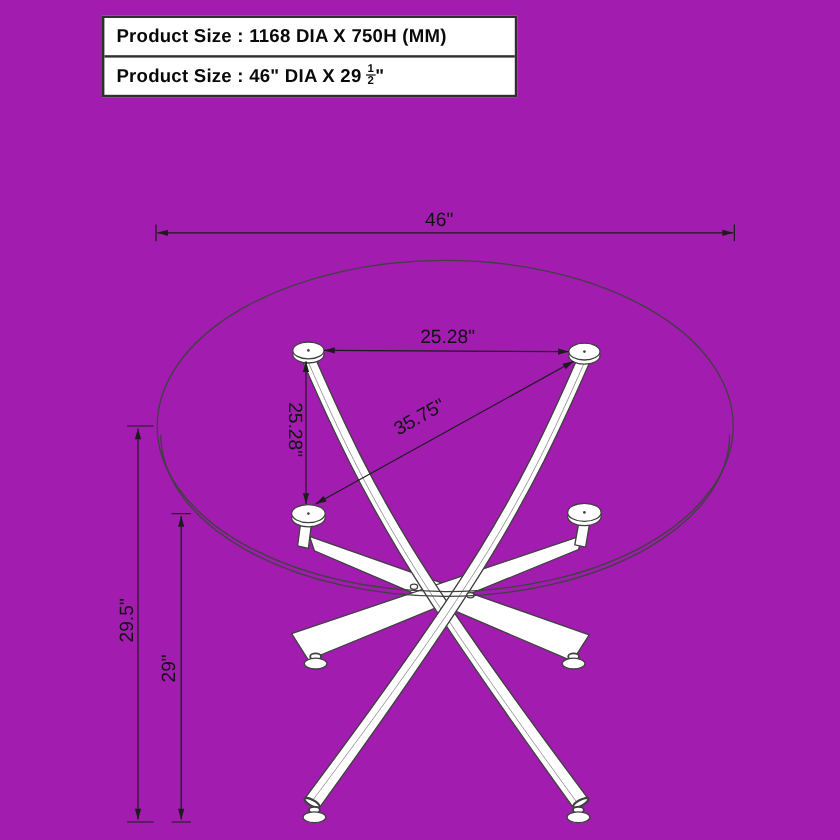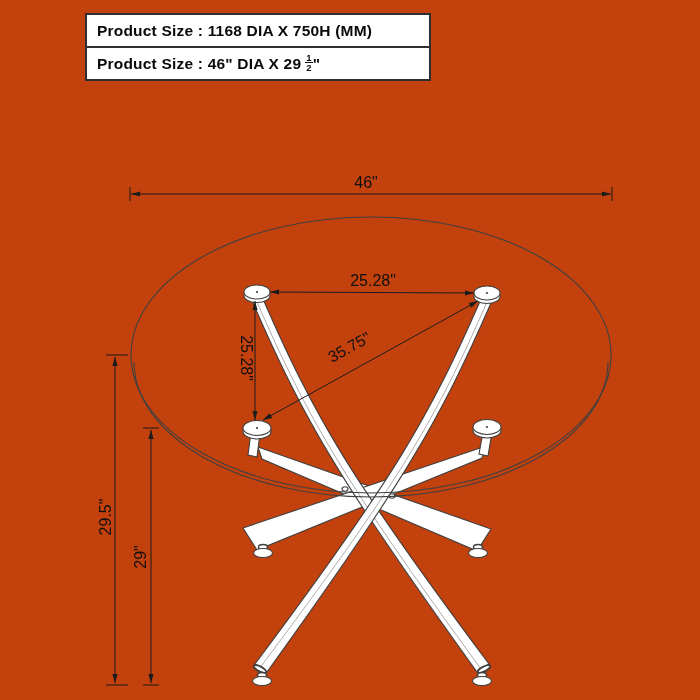--- a/index.html
+++ b/index.html
@@ -1,17 +1,17 @@
 <!DOCTYPE html>
 <html><head>
 <meta charset="utf-8">
 <style>
   html,body{margin:0;padding:0;background:#e8e8e8;}
   .canvas{
-    position:relative;width:700px;height:700px;background:#c2410c;
+    position:relative;width:700px;height:700px;background:#a21caf;
     font-family:"Liberation Sans", sans-serif;overflow:hidden;
   }
   .spec-table{
     position:absolute;left:85px;top:13px;width:346px;
     border:2px solid #2f2f2f;background:#fff;box-sizing:border-box;
   }
   .spec-row{
     height:31px;display:flex;align-items:center;padding-left:10px;
     font-weight:bold;font-size:15.5px;color:#0a0a0a;letter-spacing:.2px;
     white-space:nowrap;

